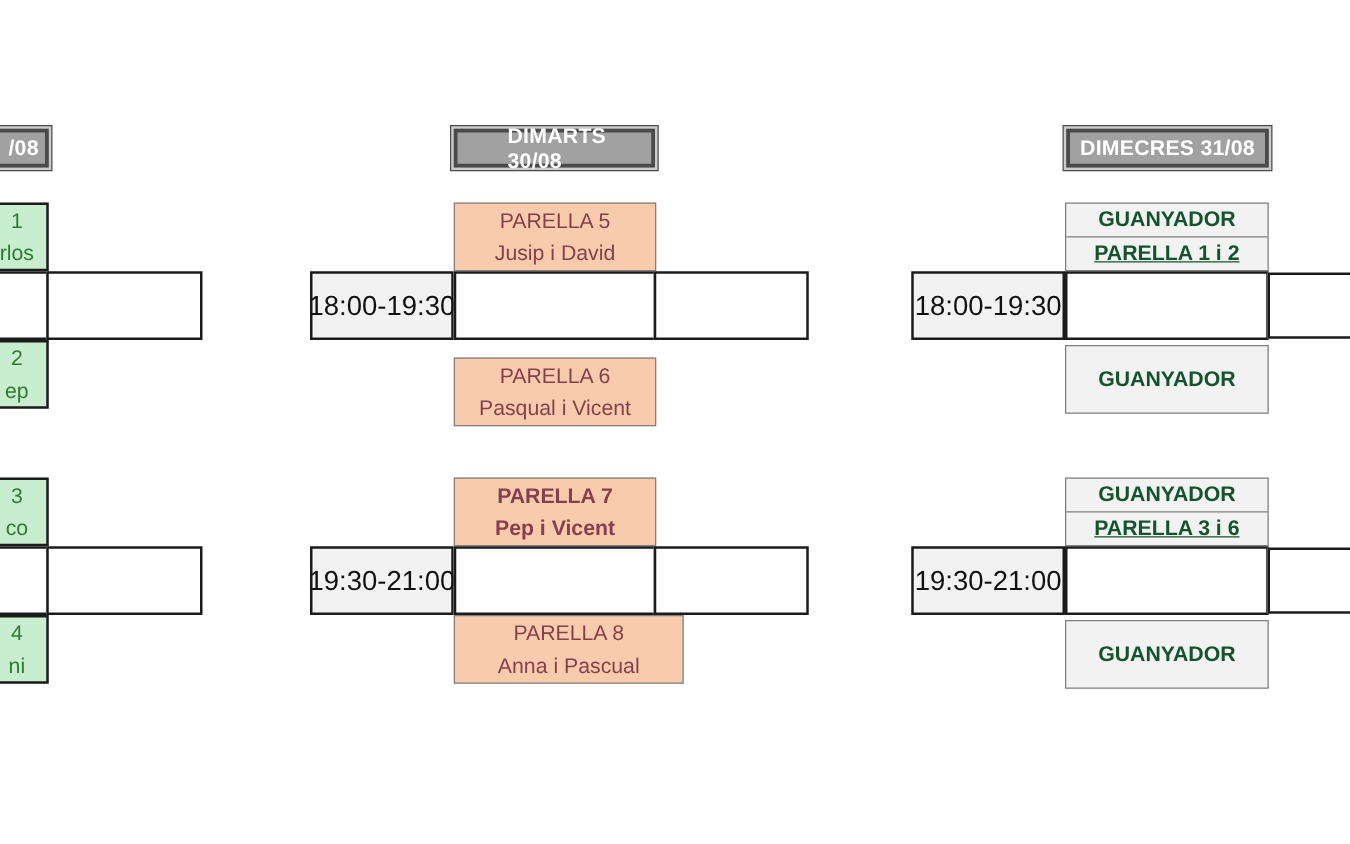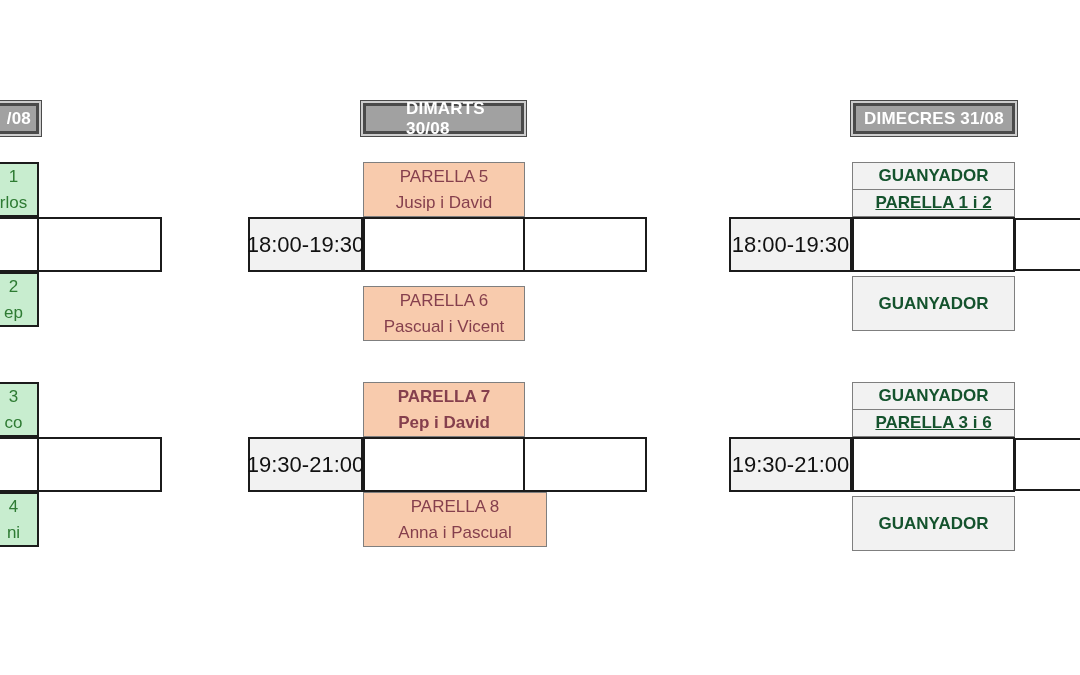--- a/index.html
+++ b/index.html
@@ -74,26 +74,26 @@
   <div class="line">PARELLA 5</div>
   <div class="line">Jusip i David</div>
 </div>
 <div class="cell time" style="left:248px;top:217px;width:115px;height:55px;">
   <div class="line">18:00-19:30</div>
 </div>
 <div class="cell slot" style="left:363px;top:217px;width:162px;height:55px;"></div>
 <div class="cell slot" style="left:523px;top:217px;width:124px;height:55px;"></div>
 <div class="cell orange" style="left:363px;top:272px;width:162px;height:55px;margin-top:14px;">
   <div class="line">PARELLA 6</div>
-  <div class="line">Pascual i Vicent</div>
+  <div class="line">Pasqual i Vicent</div>
 </div>
 
 <div class="cell orange" style="left:363px;top:382px;width:162px;height:55px;font-weight:bold;">
   <div class="line">PARELLA 7</div>
-  <div class="line">Pep i David</div>
+  <div class="line">Pep i Vicent</div>
 </div>
 <div class="cell time" style="left:248px;top:437px;width:115px;height:55px;">
   <div class="line">19:30-21:00</div>
 </div>
 <div class="cell slot" style="left:363px;top:437px;width:162px;height:55px;"></div>
 <div class="cell slot" style="left:523px;top:437px;width:124px;height:55px;"></div>
 <div class="cell orange" style="left:363px;top:492px;width:184px;height:55px;">
   <div class="line">PARELLA 8</div>
   <div class="line">Anna i Pascual</div>
 </div>

